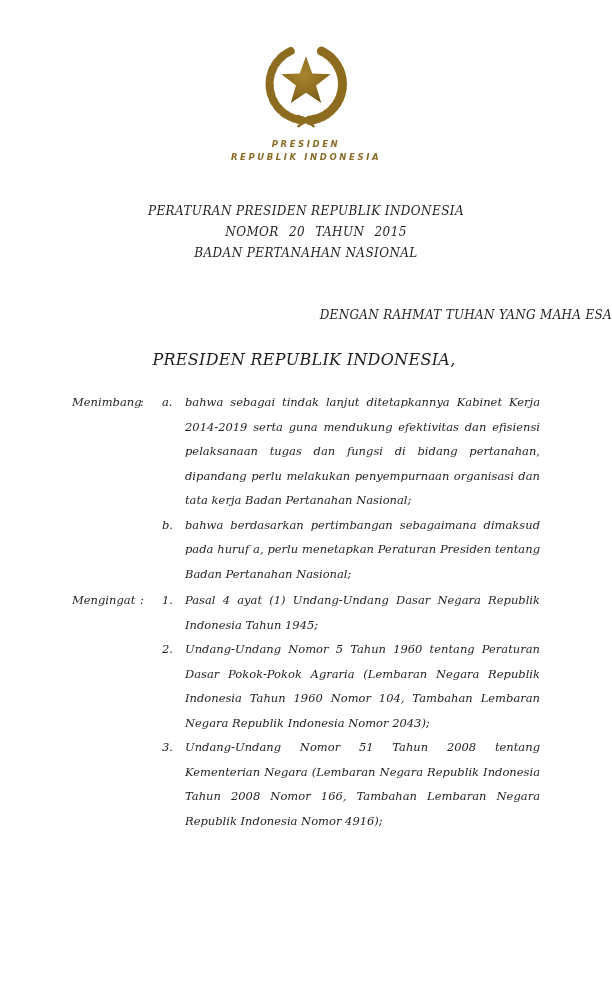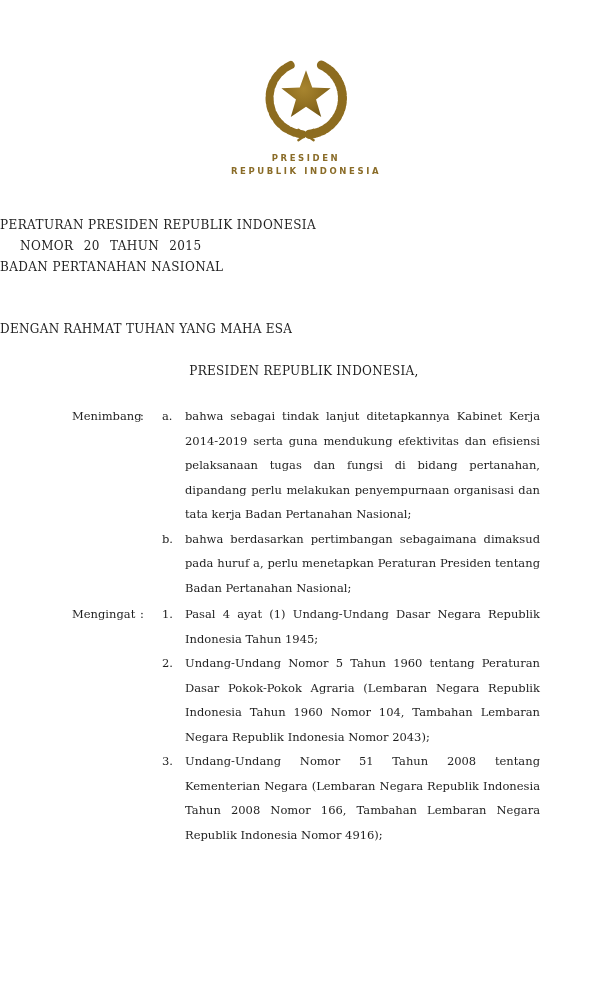--- a/index.html
+++ b/index.html
@@ -1,24 +1,25 @@
 <!DOCTYPE html>
 <html><head>
 <meta charset="utf-8">
 <style>
   html, body { margin: 0; padding: 0; background: #ffffff; }
   .page {
     position: relative;
     width: 612px;
     height: 832px;
-    margin: 18px auto;
+    margin: 4px auto;
     background: #ffffff;
     font-family: "DejaVu Serif", serif;
     color: #1f1f1f;
     overflow: hidden;
+    font-style: italic;
   }
 
   
   .emblem-wrap {
     position: absolute;
     top: 36px; left: 0; right: 0;
     display: flex;
     justify-content: center;
   }
   .agency {
@@ -30,38 +31,39 @@
     font-size: 8.5px;
     letter-spacing: 2.6px;
     line-height: 13px;
     color: #8a6c28;
   }
 
   
   .title-block {
     position: absolute;
     top: 197px; left: 0; right: 0;
+    text-align: center;
     font-size: 12px;
     line-height: 20.8px;
     letter-spacing: 0.4px;
   }
   .nomor-line { word-spacing: 6px; padding-left: 20px; }
 
   .invocation {
     position: absolute;
     top: 304px; left: 0; right: 0;
-    text-align: left;
+    text-align: right;
     font-size: 12px;
     letter-spacing: 0.3px;
   }
   .authority {
     position: absolute;
     top: 346px; left: 0; right: 4px;
     text-align: center;
-    font-size: 12px;
+    font-size: 16px;
     letter-spacing: 0.3px;
   }
 
   
   .clause {
     position: absolute;
     left: 72px; right: 72px;
     display: grid;
     grid-template-columns: 68px 22px 1fr;
     font-size: 11.5px;

